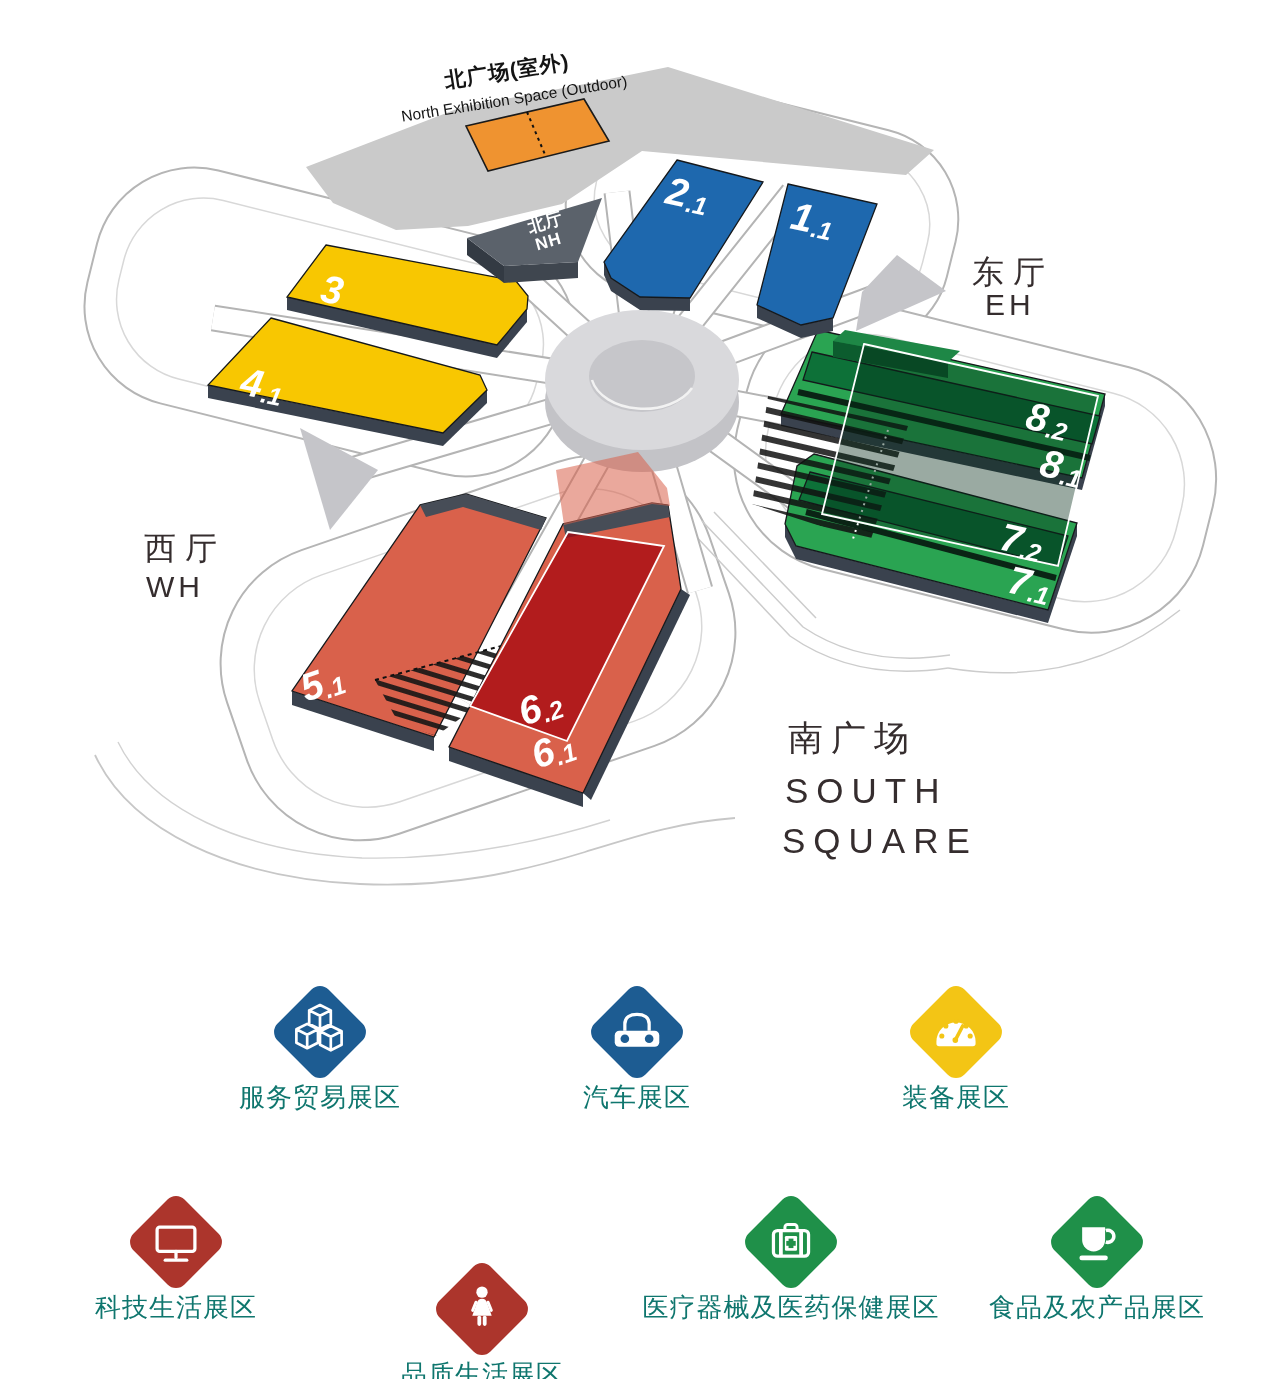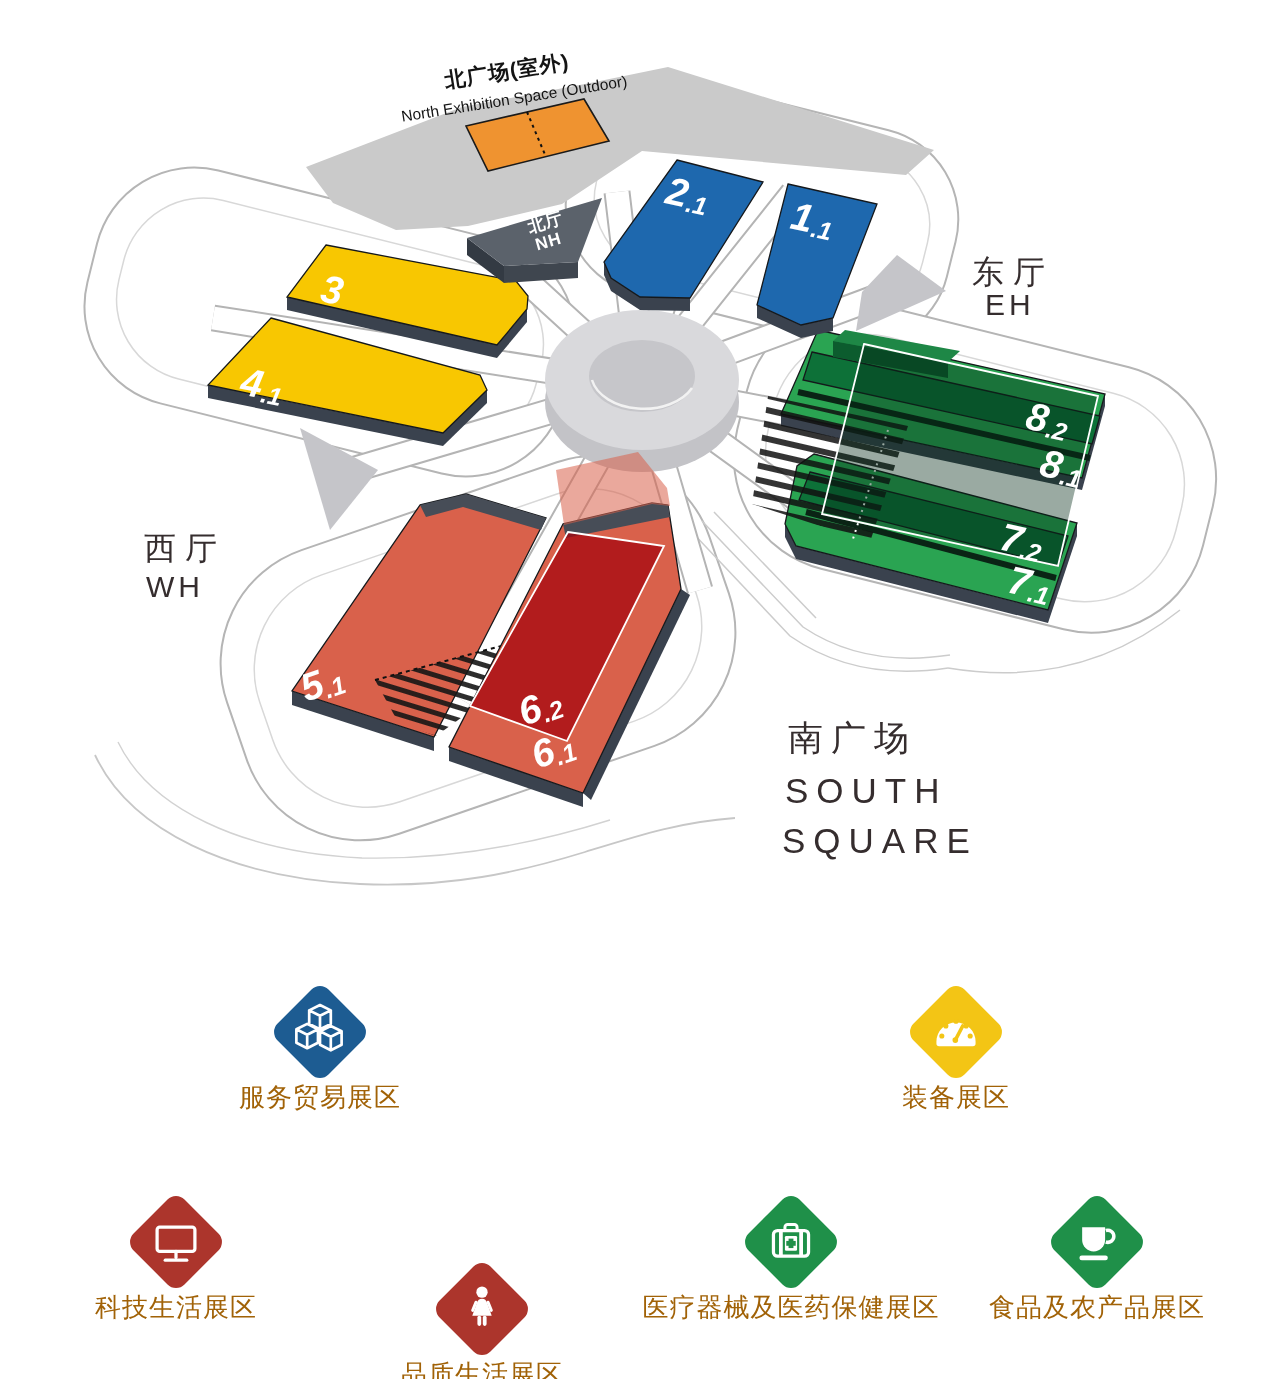--- a/index.html
+++ b/index.html
@@ -24,21 +24,21 @@
   .hall-num{font-style:italic;font-weight:bold;font-size:39px;fill:#ffffff;}
   .hall-num .sub{font-size:25px;}
   .nh-txt{fill:#ffffff;font-weight:bold;font-size:17px;letter-spacing:1px;}
   .plaza-zh{fill:#141414;font-weight:bold;font-size:21px;letter-spacing:1px;}
   .plaza-en{fill:#141414;font-size:15.5px;}
   .zone-zh{font-size:32px;letter-spacing:9px;fill:#352d2e;}
   .zone-en{font-size:30px;letter-spacing:4px;fill:#352d2e;}
   .south-t{font-size:35px;letter-spacing:8px;fill:#352d2e;}
 
   .legend-item{position:absolute;width:320px;text-align:center;}
-  .legend-label{font-size:26px;color:#a16207;margin-top:-12px;letter-spacing:1px;}
+  .legend-label{font-size:26px;color:#0f766e;margin-top:-12px;letter-spacing:1px;}
   .legend-item svg{display:block;margin:0 auto;}
 </style>
 </head>
 <body>
 
 <div id="stage">
 
 <svg id="venue-map" width="1281" height="960" viewBox="0 0 1281 960">
   <defs>
     <pattern id="hatchG" width="14" height="14" patternUnits="userSpaceOnUse" patternTransform="rotate(13)">
@@ -199,20 +199,32 @@
     <rect x="24" y="24" width="72" height="72" rx="12" transform="rotate(45 60 60)" fill="#1d5c92"></rect>
     <g transform="translate(60,60) scale(1.35) translate(-24,-24)" stroke="#fff" stroke-width="2" fill="none" stroke-linejoin="round">
       <path d="M24,4 L32,8 L24,12 L16,8 Z M32,8 L32,18 L24,22 L24,12 M16,8 L24,12 L24,22 L16,18 Z"></path>
       <path d="M14.5,18 L22.5,22 L14.5,26 L6.5,22 Z M22.5,22 L22.5,32 L14.5,36 L14.5,26 M6.5,22 L14.5,26 L14.5,36 L6.5,32 Z"></path>
       <path d="M32,19.5 L40,23.5 L32,27.5 L24,23.5 Z M40,23.5 L40,33.5 L32,37.5 L32,27.5 M24,23.5 L32,27.5 L32,37.5 L24,33.5 Z"></path>
     </g>
   </svg>
   <div class="legend-label">服务贸易展区</div>
 </div>
 
+<div class="legend-item" style="left:477px;top:972px;">
+  <svg width="120" height="120" viewBox="0 0 120 120">
+    <rect x="24" y="24" width="72" height="72" rx="12" transform="rotate(45 60 60)" fill="#1d5c92"></rect>
+    <g transform="translate(60,60) scale(1.35) translate(-24,-24)">
+      <path d="M15,23 v-5 c0,-5 4,-7 9,-7 c5,0 9,2 9,7 v5" fill="none" stroke="#fff" stroke-width="2.4"></path>
+      <rect x="7.5" y="23" width="33" height="12" rx="3.5" fill="#fff"></rect>
+      <circle cx="15" cy="29" r="3.2" fill="#1d5c92"></circle>
+      <circle cx="33" cy="29" r="3.2" fill="#1d5c92"></circle>
+    </g>
+  </svg>
+  <div class="legend-label">汽车展区</div>
+</div>
 
 <div class="legend-item" style="left:16px;top:1182px;">
   <svg width="120" height="120" viewBox="0 0 120 120">
     <rect x="24" y="24" width="72" height="72" rx="12" transform="rotate(45 60 60)" fill="#ac352c"></rect>
     <g transform="translate(60,60) scale(1.35) translate(-24,-24)" stroke="#fff" stroke-width="2.4" fill="none" stroke-linecap="round" stroke-linejoin="round">
       <rect x="10" y="13" width="28" height="18" rx="2"></rect>
       <path d="M24,31 v4.5"></path>
       <path d="M16,37.5 h16"></path>
     </g>
   </svg>

